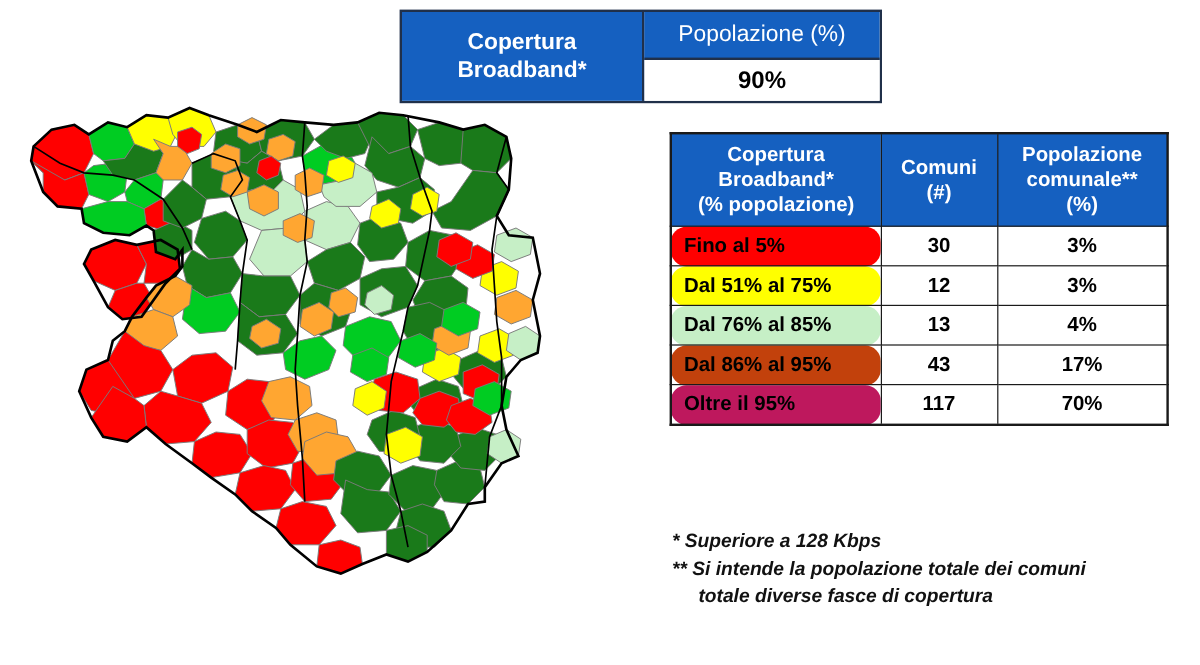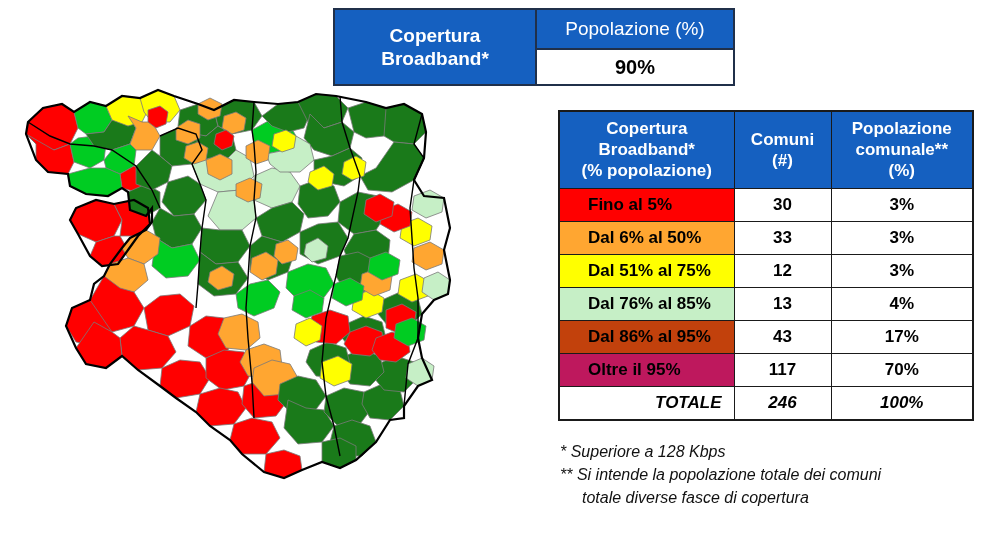--- a/index.html
+++ b/index.html
@@ -99,42 +99,44 @@
     border: 1px solid #1a1a1a;
     font-size: 17px;
     font-weight: bold;
     height: 32px;
     padding: 0 8px;
     text-align: center;
     background: #ffffff;
   }
   .legend-table td.band {
     text-align: left;
-    padding-left: 28px;
+    padding-left: 10px;
     color: #000000;
+    border-radius: 13px;
   }
   .legend-table tr.total td {
     font-style: italic;
   }
   .legend-table tr.total td.band {
     text-align: right;
     padding-right: 12px;
     background: #ffffff;
   }
 
   
   .footnotes {
     position: absolute;
     left: 560px;
     top: 440px;
     width: 420px;
     font-style: italic;
     font-size: 16px;
     line-height: 23px;
     color: #111111;
+    font-weight: bold;
   }
   .footnotes .fn2-cont {
     display: block;
     padding-left: 22px;
   }
 
   
   .map-wrap {
     position: absolute;
     left: 10px;
@@ -321,48 +323,38 @@
       </th>
     </tr>
   </thead>
   <tbody>
     <tr>
       <td class="band" style="background-color: rgb(255, 0, 0);">Fino al 5%</td>
       <td>30</td>
       <td>3%</td>
     </tr>
     <tr>
-      <td class="band" style="background-color: rgb(255, 166, 49);">Dal 6% al 50%</td>
-      <td>33</td>
-      <td>3%</td>
-    </tr>
-    <tr>
       <td class="band" style="background-color: rgb(255, 255, 0);">Dal 51% al 75%</td>
       <td>12</td>
       <td>3%</td>
     </tr>
     <tr>
       <td class="band" style="background-color: rgb(198, 239, 198);">Dal 76% al 85%</td>
       <td>13</td>
       <td>4%</td>
     </tr>
     <tr>
       <td class="band" style="background-color: #c2410c;">Dal 86% al 95%</td>
       <td>43</td>
       <td>17%</td>
     </tr>
     <tr>
       <td class="band" style="background-color: #be185d;">Oltre il 95%</td>
       <td>117</td>
       <td>70%</td>
-    </tr>
-    <tr class="total">
-      <td class="band">TOTALE</td>
-      <td>246</td>
-      <td>100%</td>
     </tr>
   </tbody>
 </table>
 
 <div class="footnotes">
   <div>* Superiore a 128 Kbps</div>
   <div>
     <span>** Si intende la popolazione totale dei comuni</span>
     <span class="fn2-cont">totale diverse fasce di copertura</span>
   </div>

